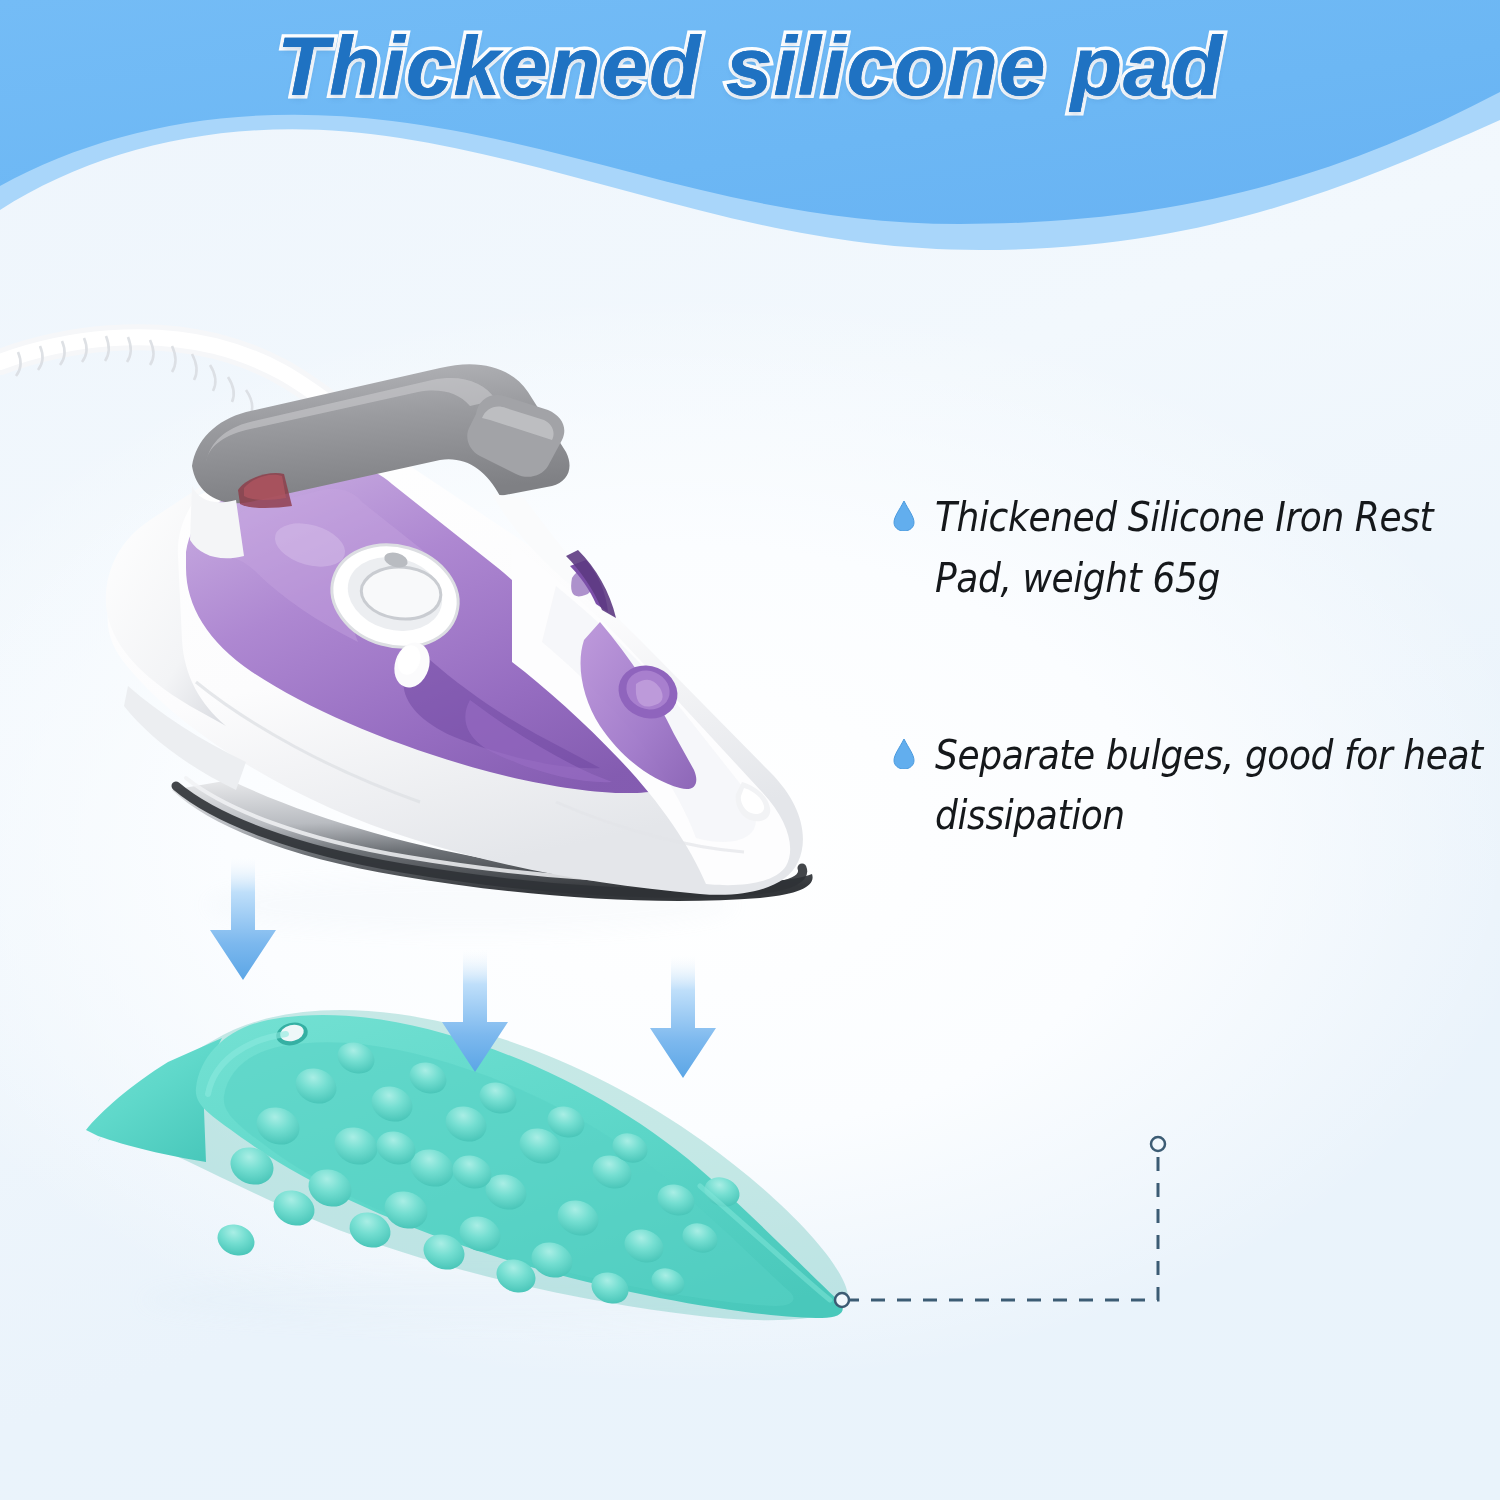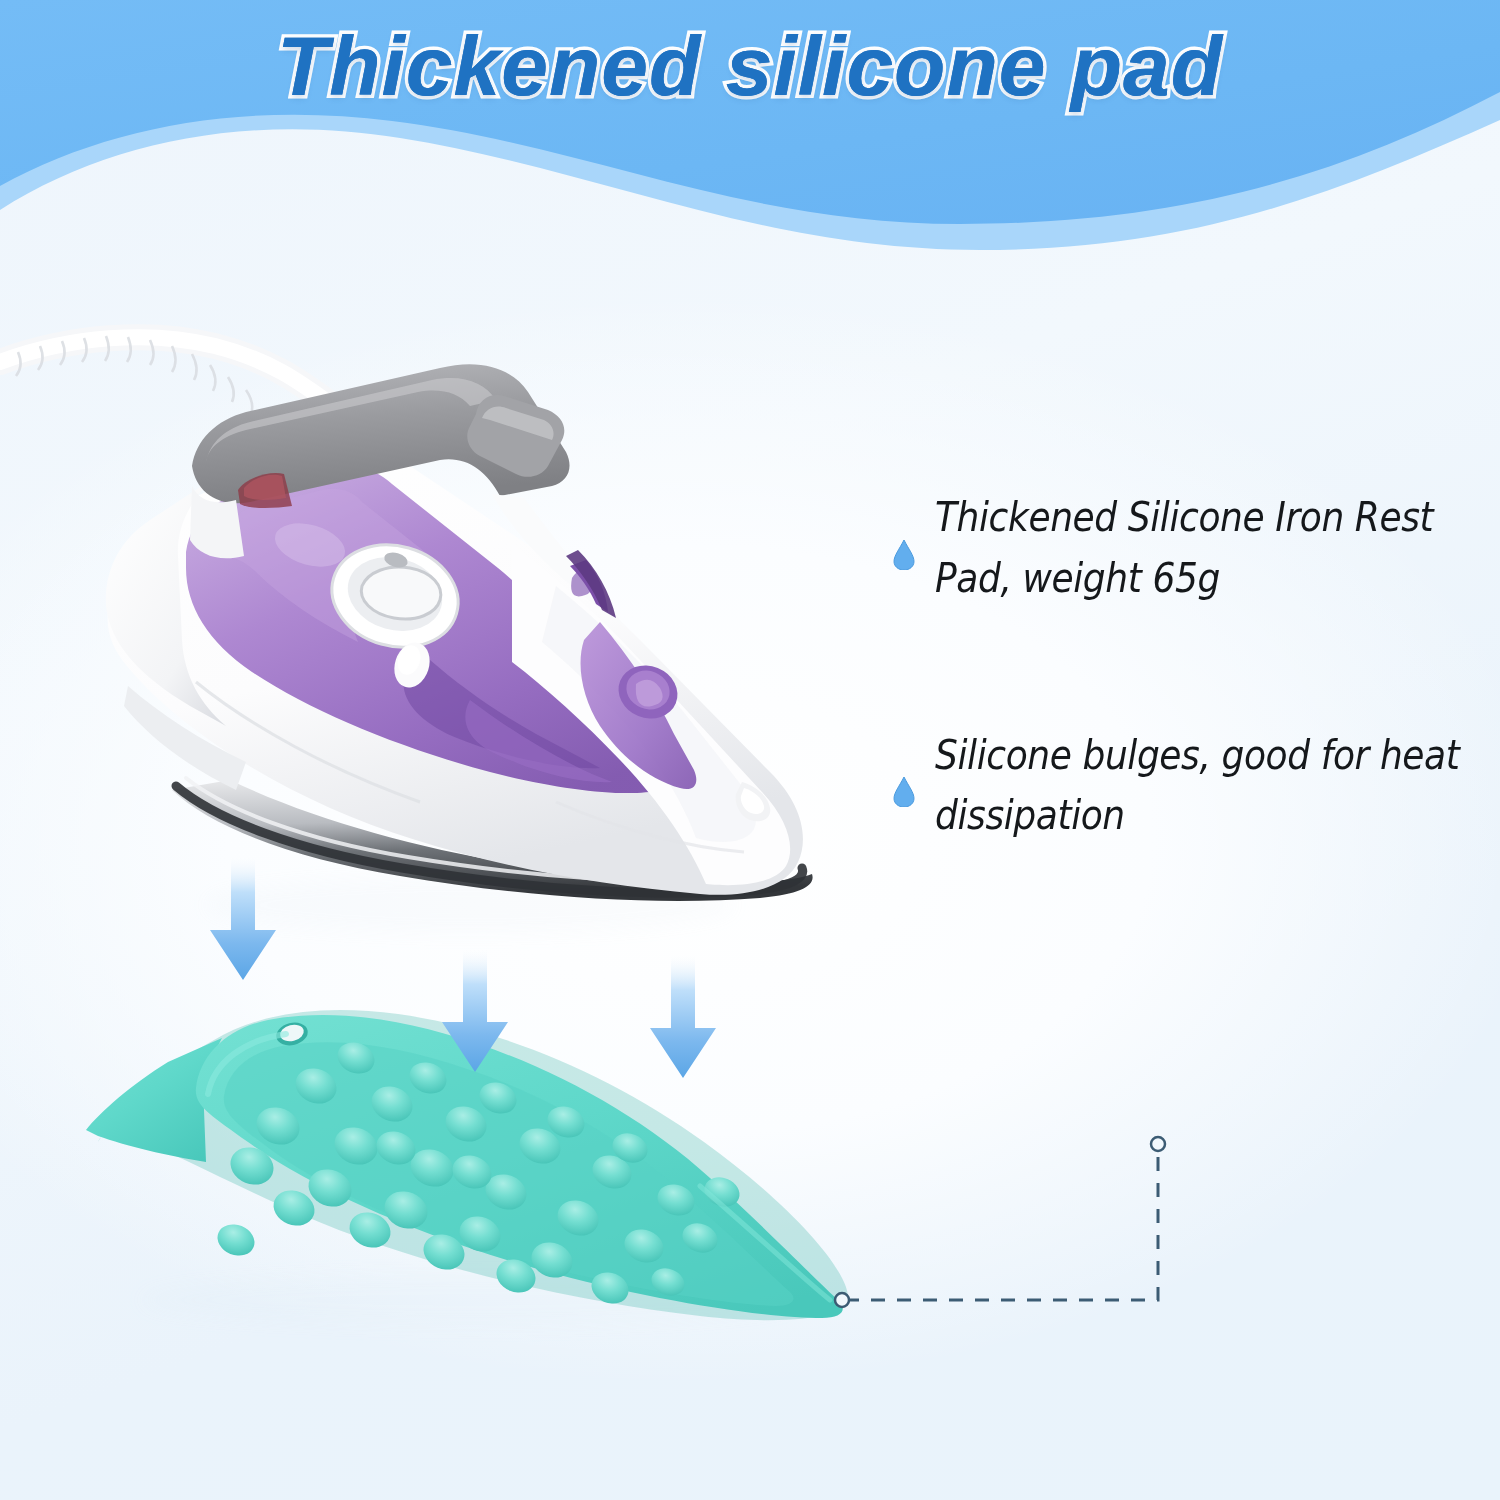--- a/index.html
+++ b/index.html
@@ -31,21 +31,21 @@
     z-index:6;
   }
   .title-fill{
     position:absolute;left:0;top:18px;width:1500px;text-align:center;
     font-size:84px;font-weight:bold;font-style:italic;letter-spacing:1px;
     color:#1f72c2;white-space:nowrap;z-index:7;pointer-events:none;
   }
 
   
   .bullets{position:absolute;left:893px;top:487px;width:590px;z-index:5;}
-  .bullet{position:relative;display:flex;align-items:center;margin-bottom:116px;}
+  .bullet{position:relative;display:flex;align-items:flex-start;margin-bottom:116px;}
   .bullet:last-child{margin-bottom:0;}
   .drop{flex:0 0 auto;width:22px;height:30px;margin-top:14px;margin-right:20px;}
   .btxt{
     font-size:40px;font-style:italic;line-height:1.52;color:#15181b;
     font-family:"DejaVu Sans Condensed","Liberation Sans",sans-serif;
     letter-spacing:-.4px;font-stretch:condensed;
   }
 
   
   .arrow{position:absolute;z-index:4;}
@@ -363,21 +363,21 @@
       <svg class="drop" viewBox="0 0 22 30">
         <path d="M11,0 C15.5,9 21,15.5 21,21.5 C21,26.5 16.5,30 11,30 C5.5,30 1,26.5 1,21.5 C1,15.5 6.5,9 11,0 Z" fill="#62aeee" stroke="#4a9ade" stroke-width="1"></path>
       </svg>
       <div class="btxt">Thickened Silicone Iron Rest Pad, weight 65g</div>
     </div>
 
     <div class="bullet">
       <svg class="drop" viewBox="0 0 22 30">
         <path d="M11,0 C15.5,9 21,15.5 21,21.5 C21,26.5 16.5,30 11,30 C5.5,30 1,26.5 1,21.5 C1,15.5 6.5,9 11,0 Z" fill="#62aeee" stroke="#4a9ade" stroke-width="1"></path>
       </svg>
-      <div class="btxt">Silicone bulges, good for heat dissipation</div>
+      <div class="btxt">Separate bulges, good for heat dissipation</div>
     </div>
 
 
   </div>
 
   <svg class="callout" width="420" height="200" viewBox="0 0 420 200">
     <path d="M25,180 H338 V27" fill="none" stroke="#3c5c74" stroke-width="3" stroke-dasharray="14 12"></path>
     <circle cx="22" cy="180" r="7" fill="#f1f8fd" stroke="#3c5c74" stroke-width="2.5"></circle>
     <circle cx="338" cy="24" r="7" fill="#f1f8fd" stroke="#3c5c74" stroke-width="2.5"></circle>
   </svg>

